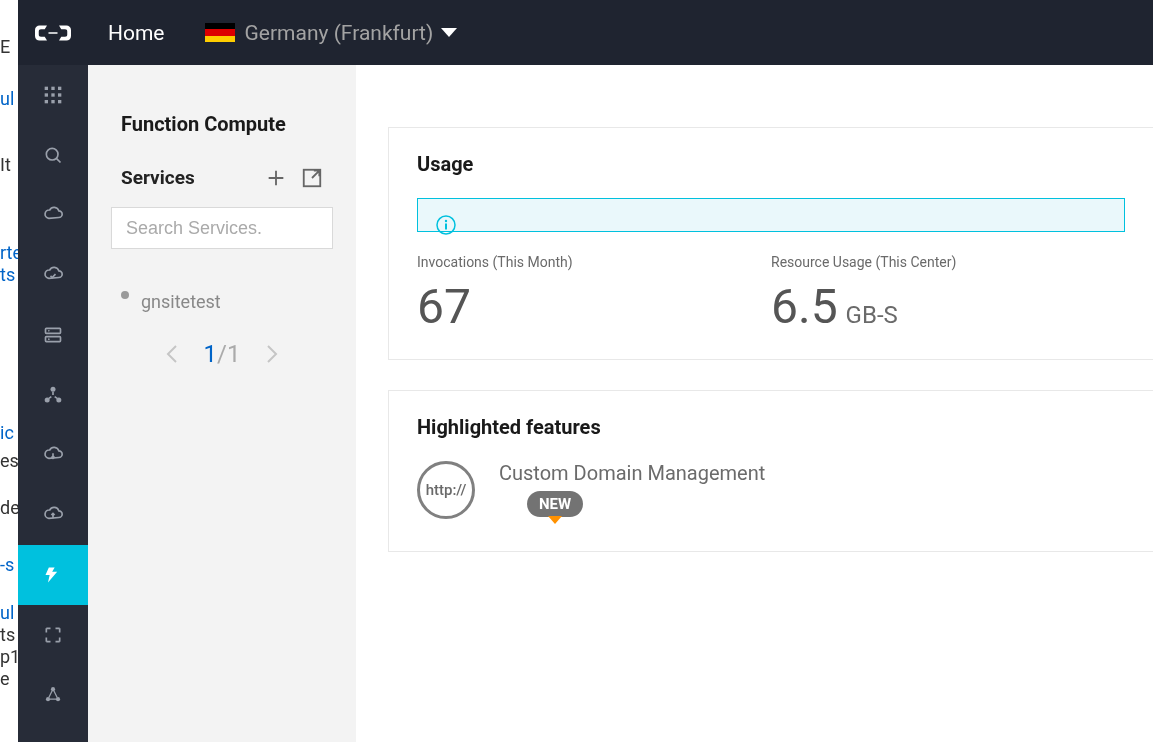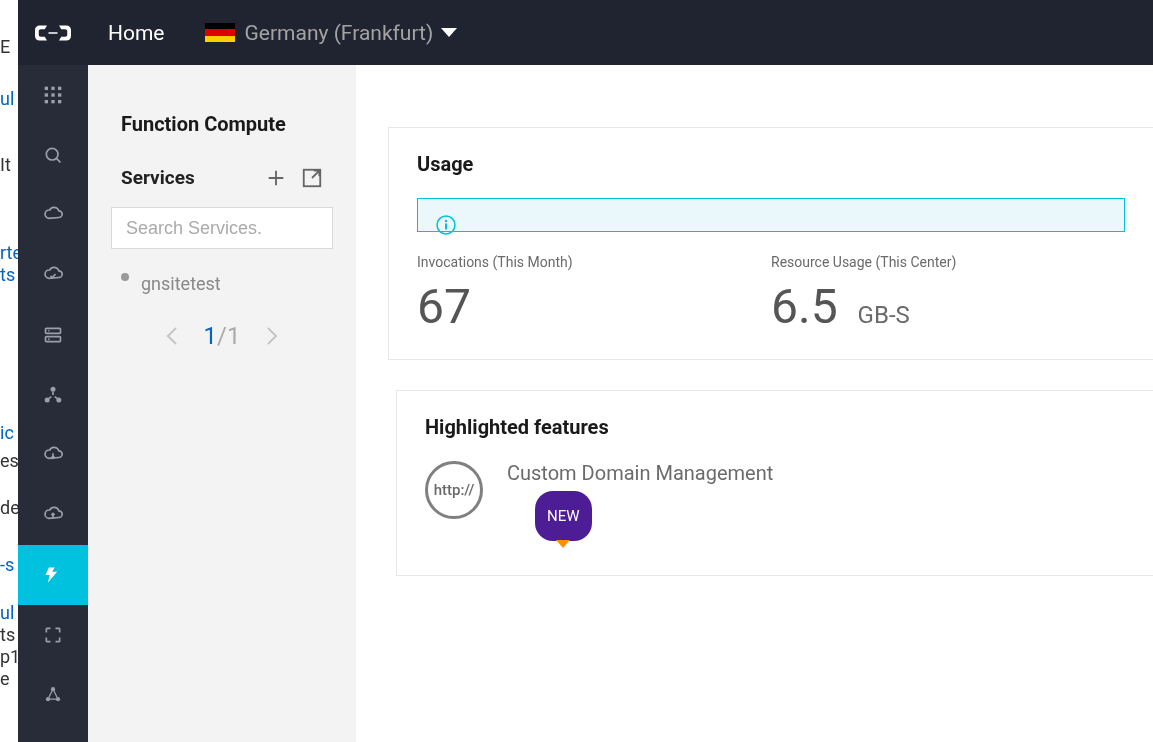--- a/index.html
+++ b/index.html
@@ -40,21 +40,21 @@
 .rail-item.active{background:#00c1de;color:#fff}
 .rail-item svg{width:20px;height:20px;fill:currentColor}
 
 
 .panel{position:absolute;top:65px;left:88px;width:268px;bottom:0;background:#f3f3f3;z-index:3;padding:13px}
 .panel-title{font-size:20px;font-weight:700;color:#1a1a1a;padding:34px 20px 30px 20px}
 .panel-sub{display:flex;align-items:center;justify-content:space-between;padding:0 20px 14px 20px}
 .panel-sub-label{font-size:19px;font-weight:700;color:#222}
 .panel-sub-icons{display:flex;gap:14px}
 .panel-sub-icons svg{width:22px;height:22px;fill:#666;cursor:pointer}
-.panel-search{margin:4px 10px 12px 10px}
+.panel-search{margin:4px 10px 30px 10px}
 .panel-search input{width:100%;height:42px;border:1px solid #d9d9d9;background:#fff;padding:0 14px;font-size:18px;color:#888;outline:none}
 .panel-search input::placeholder{color:#aaa}
 .service-list{padding:6px 10px 0 10px}
 .service-item{display:flex;align-items:flex-start;padding:6px 8px;font-size:18px;color:#888;cursor:pointer}
 .service-dot{width:8px;height:8px;border-radius:50%;background:#9a9a9a;margin-right:12px;margin-left:2px}
 .pager{display:flex;align-items:center;justify-content:center;gap:26px;margin-top:22px;color:#aaa;font-size:24px}
 .pager .cur{color:#0064c8;font-weight:400}
 .pager svg{width:12px;height:18px;fill:#c5c5c5;cursor:pointer}
 
 
@@ -64,29 +64,29 @@
 .sec-usage{margin-top:62px;margin-left:32px;border-right:none}
 .usage-title{font-size:20px;font-weight:700;color:#1a1a1a;margin-bottom:22px}
 .notice{border:1px solid #00c1de;background:#eaf8fb;padding:16px 18px 16px 52px;position:relative;margin-bottom:14px}
 .notice-i{position:absolute;left:18px;top:16px;width:20px;height:20px}
 .notice-text{font-size:17px;color:#555;line-height:1.45}
 .notice-text a{color:#0064c8;text-decoration:none}
 .metrics{display:flex;padding-top:8px}
 .metric{flex:0 0 50%;padding-right:20px}
 .metric-label{font-size:14px;color:#6a6a6a;margin-bottom:8px}
 .metric-val{font-size:48px;color:#555;font-weight:400}
-.metric-unit{font-size:24px;color:#6a6a6a;margin-left:20px}
-
-.sec-feat{margin-top:30px;margin-left:40px;border-right:none}
+.metric-unit{font-size:24px;color:#6a6a6a;margin-left:8px}
+
+.sec-feat{margin-top:30px;margin-left:32px;border-right:none}
 .feat-title{font-size:20px;font-weight:700;color:#1a1a1a;margin-bottom:22px}
 .feat-row{display:flex;gap:24px;align-items:flex-start}
 .feat-icon{width:58px;height:58px;border:3px solid #808080;border-radius:50%;display:flex;align-items:center;justify-content:center;color:#6a6a6a;font-size:15px;font-weight:500}
 .feat-body{flex:1;max-width:400px}
 .feat-name{font-size:20px;color:#6b6b6b;margin-bottom:6px}
-.badge-new{display:inline-block;background:#4c1d95;color:#fff;font-size:15px;font-weight:400;padding:16px 12px;border-radius:18px;position:relative;margin-left:28px;margin-bottom:10px}
+.badge-new{display:inline-block;background:#737373;color:#fff;font-size:15px;font-weight:700;padding:4px 12px;border-radius:18px;position:relative;margin-left:28px;margin-bottom:10px}
 .badge-new:after{content:"";position:absolute;left:50%;transform:translateX(-50%);bottom:-7px;width:0;height:0;border-left:7px solid transparent;border-right:7px solid transparent;border-top:8px solid #ff9100}
 .feat-desc{font-size:17px;color:#6a6a6a;line-height:1.5}
 </style>
 </head>
 <body>
 
 <span class="ghost ghost-e">E</span>
 <span class="ghost ghost-ul">ul</span>
 <span class="ghost ghost-it">It</span>
 <span class="ghost ghost-rte">rte</span>

